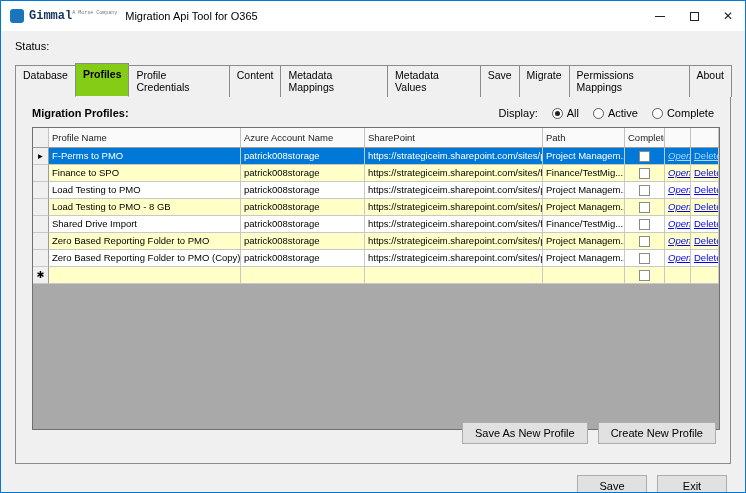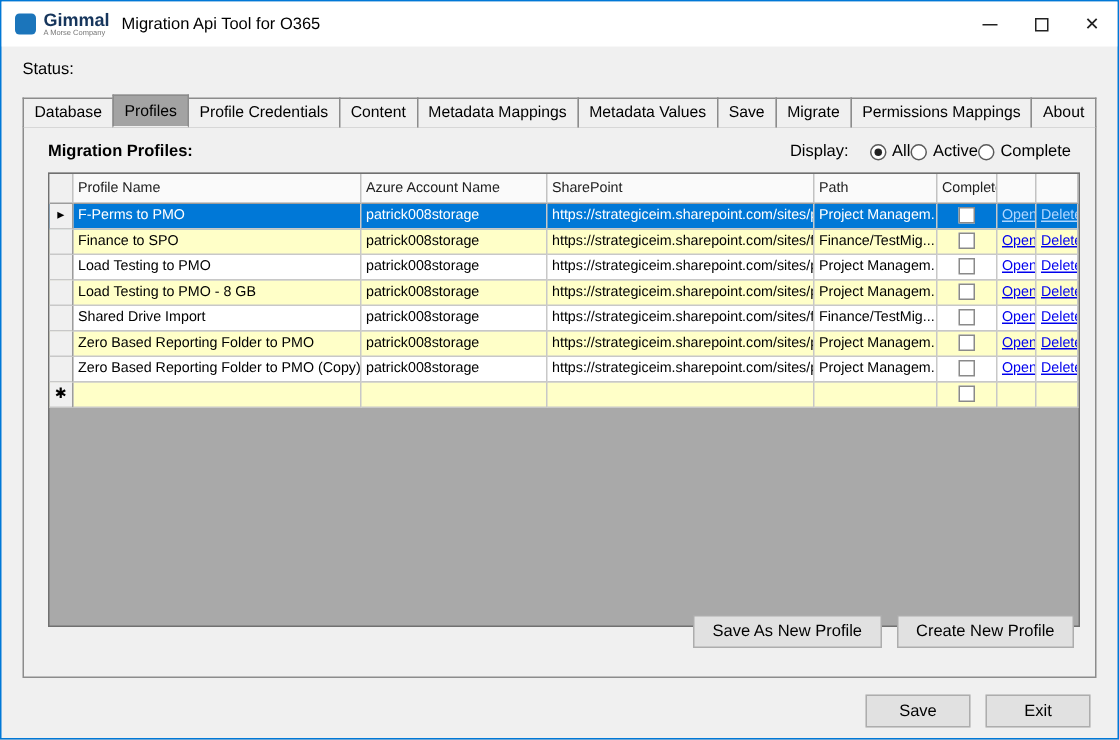--- a/index.html
+++ b/index.html
@@ -12,36 +12,36 @@
     --grid-line:#c8c8c8;
   }
   *{margin:0;padding:0;box-sizing:border-box;}
   body{font-family:"Liberation Sans",sans-serif;background:#d9d9d9;}
   .window{width:746px;height:493px;background:#f0f0f0;border:1px solid var(--accent);position:relative;overflow:hidden;}
 
   
   .titlebar{height:30px;background:#ffffff;display:flex;align-items:center;padding-left:9px;position:relative;}
   .brand{display:flex;align-items:center;gap:5px;}
   .brand-icon{width:14px;height:14px;background:#1b75bb;border-radius:3px;display:inline-block;}
-  .brand-txt{display:flex;flex-direction:column;line-height:1;}
+  .brand-txt{display:flex;flex-direction:row;line-height:1;font-family:Liberation Mono, monospace;}
   .brand-name{font-size:12px;font-weight:bold;color:#16355c;}
   .brand-sub{font-size:5px;color:#777;margin-top:1px;}
   .win-title{font-size:11px;color:#000;margin-left:8px;}
   .win-controls{position:absolute;right:0;top:0;height:30px;display:flex;}
   .win-btn{width:34px;height:30px;display:flex;align-items:center;justify-content:center;font-size:12px;color:#222;cursor:default;}
   .max-glyph{width:9px;height:9px;border:1px solid #222;display:inline-block;}
   .min-glyph{width:10px;border-bottom:1px solid #222;display:inline-block;height:1px;}
 
   
   .status{margin:9px 0 0 14px;font-size:11px;color:#000;}
 
   
   .tabs{display:flex;margin:13px 14px -1px 14px;position:relative;z-index:2;}
   .tab{font-size:10.5px;padding:3px 7px 4px 7px;border:1px solid #8c8c8c;border-bottom:none;background:#f0f0f0;color:#000;margin-right:-1px;cursor:default;}
-  .tab.active{background:#a3a3a3;padding-top:4px;margin-top:-2px;border-bottom:1px solid #f0f0f0;z-index:3;}
+  .tab.active{background:#84cc16;padding-top:4px;margin-top:-2px;border-bottom:1px solid #f0f0f0;z-index:3;font-weight:bold;}
 
   
   .panel{margin:0 14px;height:368px;background:#f0f0f0;border:1px solid #8c8c8c;position:relative;z-index:1;}
   .panel-header{display:flex;justify-content:space-between;align-items:center;padding:10px 16px 0 16px;}
   .profiles-label{font-size:11px;font-weight:bold;color:#000;}
   .display-group{display:flex;align-items:center;gap:14px;font-size:11px;}
   .radio-opt{display:flex;align-items:center;gap:4px;cursor:default;}
   .radio{width:11px;height:11px;border:1px solid #5a5a5a;border-radius:50%;background:#fff;display:inline-block;position:relative;}
   .radio.checked::after{content:"";position:absolute;left:2px;top:2px;width:5px;height:5px;border-radius:50%;background:#222;}
 
@@ -50,21 +50,21 @@
   .grow{display:flex;height:17px;line-height:16px;background:#fff;}
   .grow.header{height:20px;line-height:19px;background:#fafafa;color:#222;}
   .gcell{border-right:1px solid var(--grid-line);border-bottom:1px solid var(--grid-line);padding:0 3px;white-space:nowrap;overflow:hidden;}
   .header .gcell{border-right:1px solid #c2c2c2;border-bottom:1px solid #9c9c9c;}
   .c0{width:16px;background:#f0f0f0;border-right:1px solid #9c9c9c;text-align:center;padding:0;color:#000;}
   .c1{width:192px;}
   .c2{width:124px;}
   .c3{width:178px;}
   .c4{width:82px;}
   .c5{width:40px;text-align:center;}
-  .c6{width:26px;text-align:right;}
+  .c6{width:26px;text-align:right;font-style:italic;}
   .c7{flex:1;text-align:center;}
   .grow.alt{background:var(--row-alt);}
   .grow.selected{background:var(--sel);color:#fff;}
   .grow.selected .c0{background:#f0f0f0;color:#000;}
   .chk{width:11px;height:11px;border:1px solid #8a8a8a;background:#fff;display:inline-block;vertical-align:middle;}
   .link{color:var(--link);text-decoration:underline;cursor:pointer;}
   .selected .link{color:var(--link-sel);}
 
   
   .panel-buttons{position:absolute;bottom:19px;right:14px;display:flex;gap:10px;}
@@ -112,21 +112,21 @@
       <div class="tab">Migrate</div>
       <div class="tab">Permissions Mappings</div>
       <div class="tab">About</div>
     </div>
 
   <div class="panel">
     <div class="panel-header">
       <span class="profiles-label">Migration Profiles:</span>
       <div class="display-group">
         <span>Display:</span>
-        <span id="display-options" style="display:flex;align-items:center;">
+        <span id="display-options" style="display:flex;gap:14px;align-items:center;">
             <span class="radio-opt">
               <span class="radio checked"></span>
               <span>All</span>
             </span>
             <span class="radio-opt">
               <span class="radio"></span>
               <span>Active</span>
             </span>
             <span class="radio-opt">
               <span class="radio"></span>

